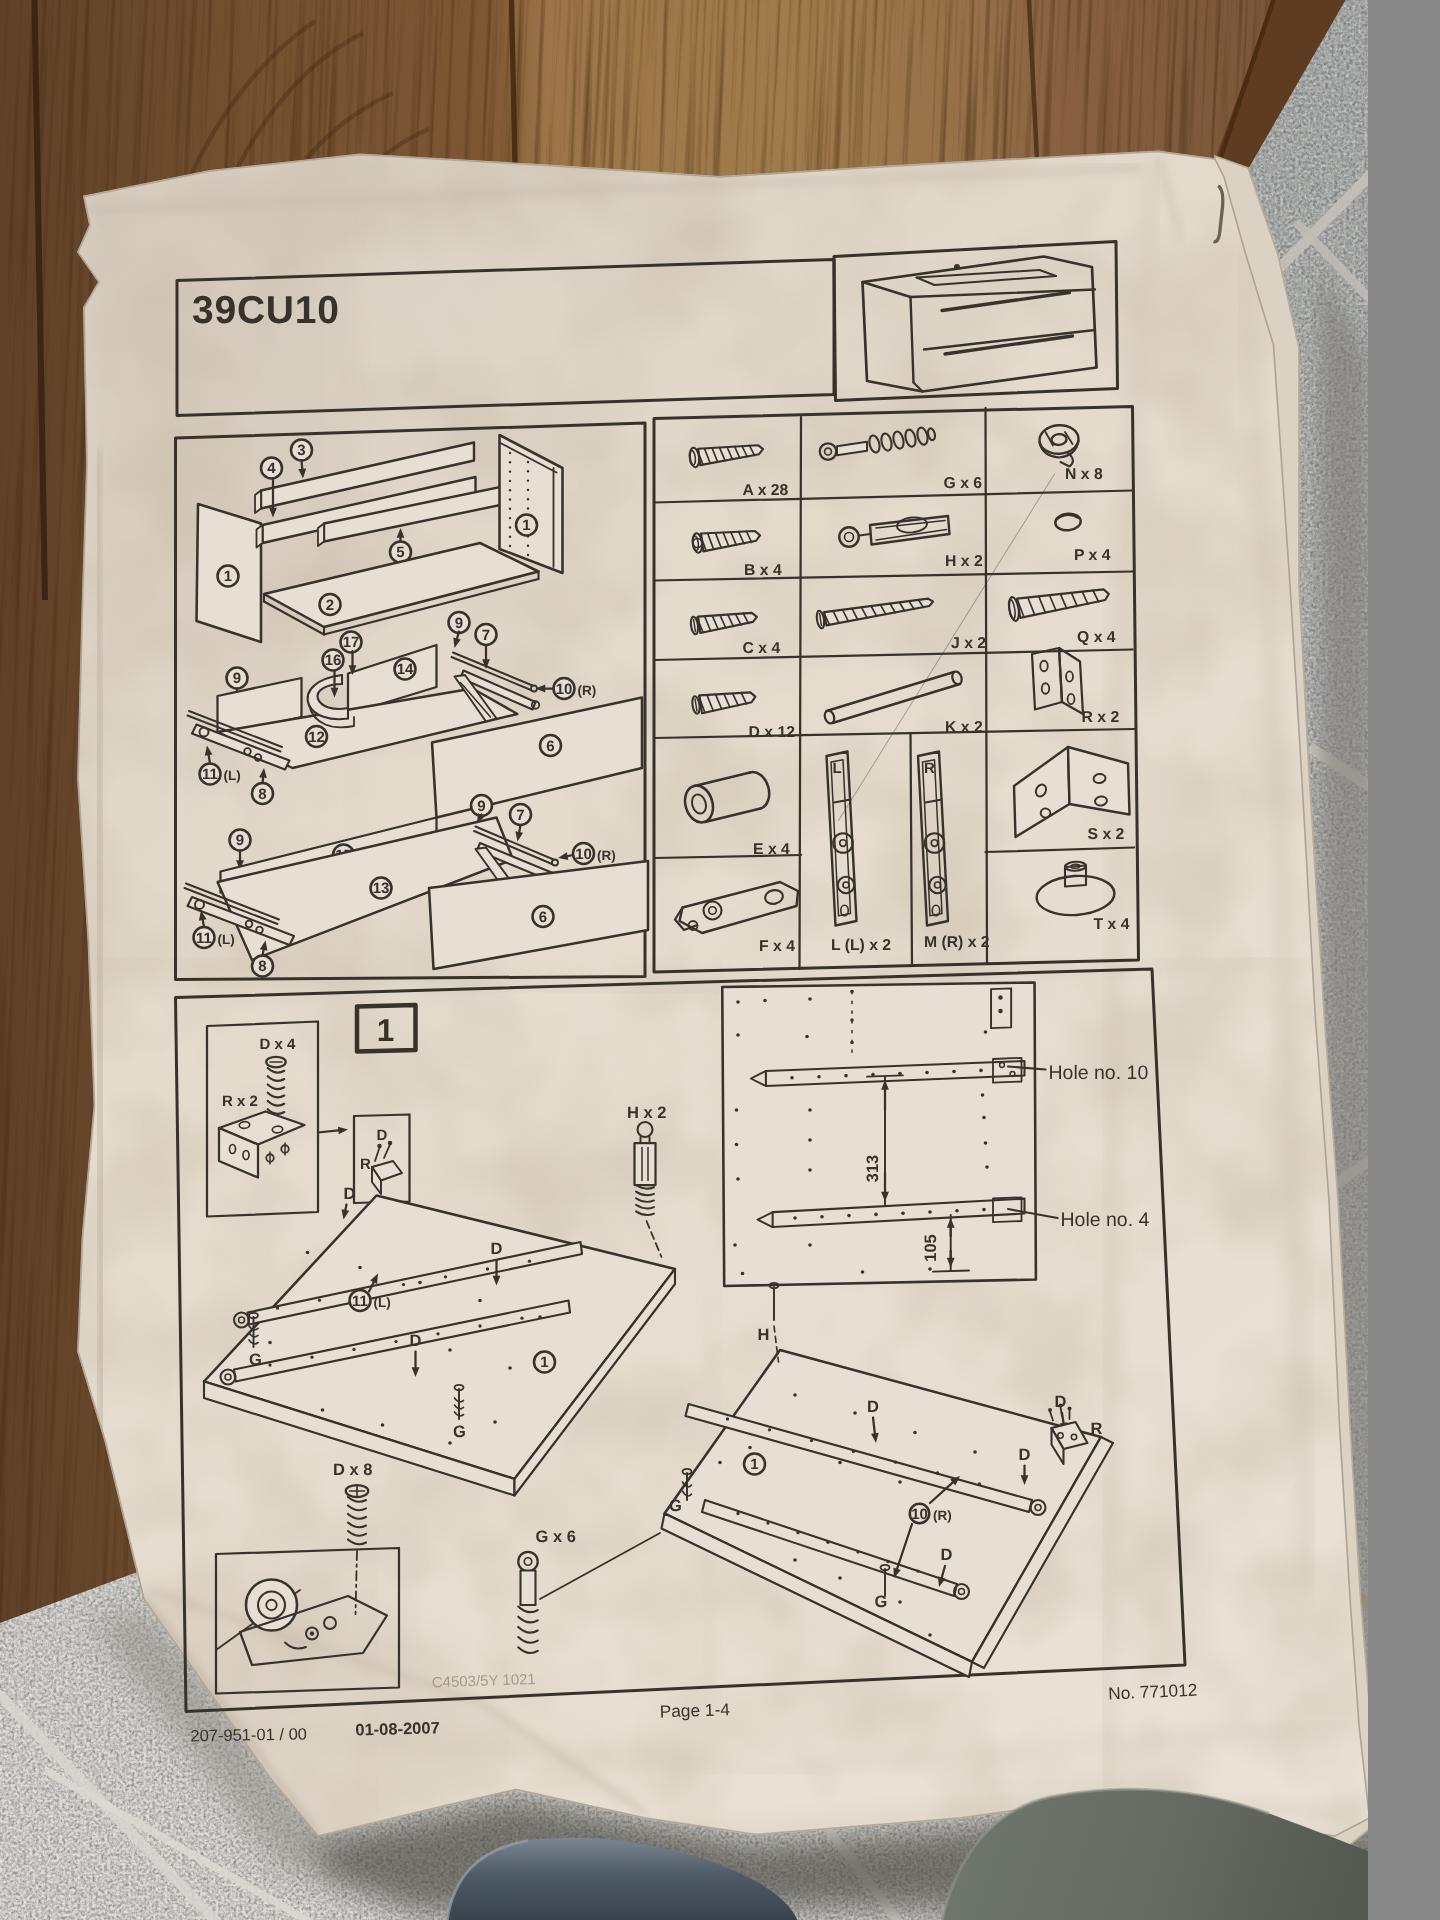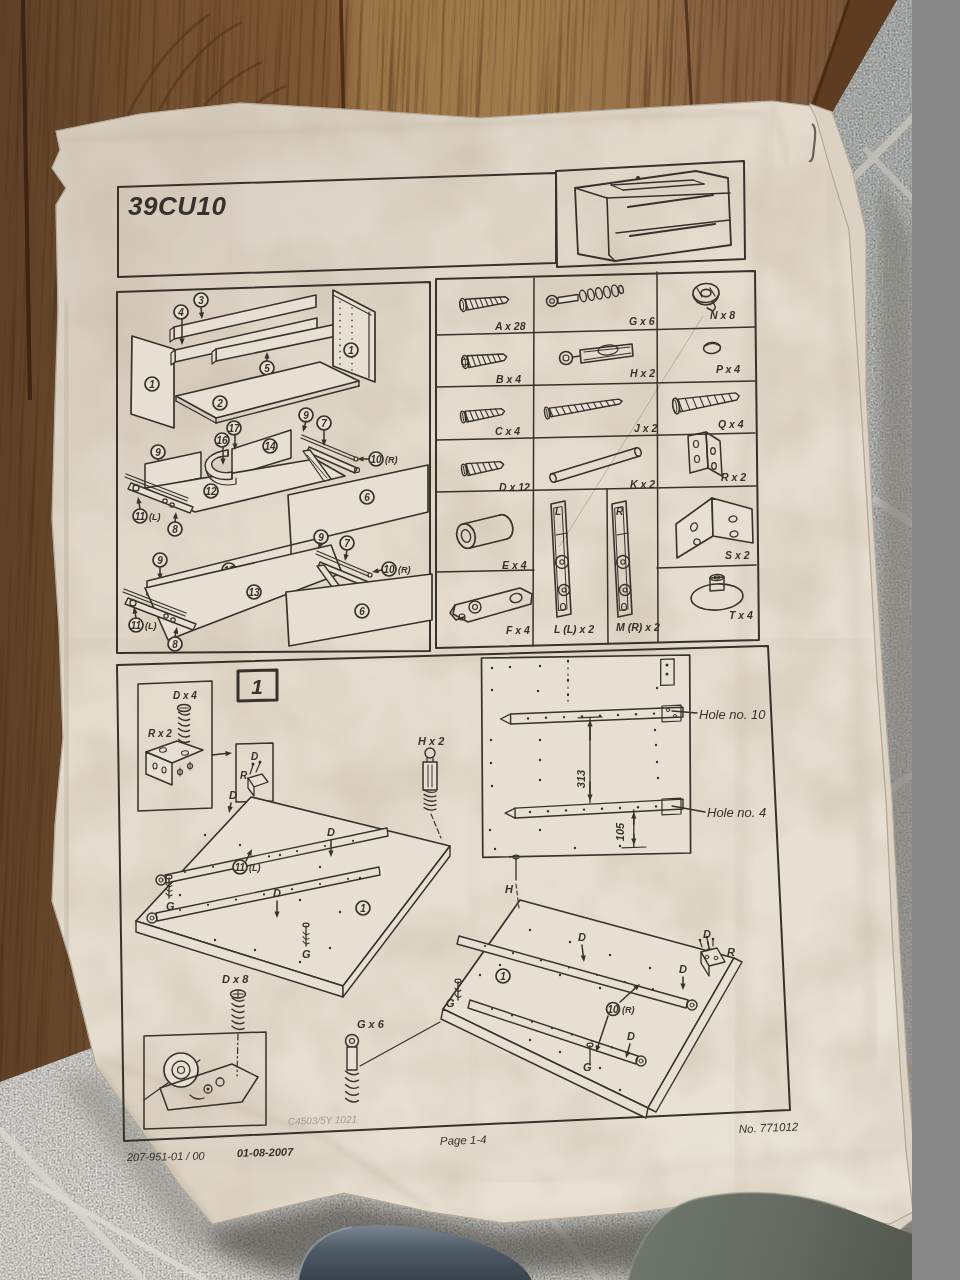--- a/index.html
+++ b/index.html
@@ -1,15 +1,15 @@
 <!DOCTYPE html>
 <html><head><meta charset="utf-8">
 <style>
 html,body{margin:0;padding:0;background:#888;}
-#scene{position:relative;width:912px;height:1280px;overflow:hidden;font-family:"Liberation Sans",sans-serif;font-style:italic;}
+#scene{position:relative;width:912px;height:1280px;overflow:hidden;font-family:"Liberation Sans",sans-serif;}
 svg{display:block}
 </style></head>
 <body>
 <div id="scene">
 <svg width="960" height="1280" viewBox="0 0 960 1280">
 <defs>
 <linearGradient id="woodg" x1="0" y1="0" x2="960" y2="0" gradientUnits="userSpaceOnUse">
  <stop offset="0" stop-color="#5f4128"></stop>
           <stop offset="0.18" stop-color="#745130"></stop>
  <stop offset="0.34" stop-color="#7e5734"></stop>

